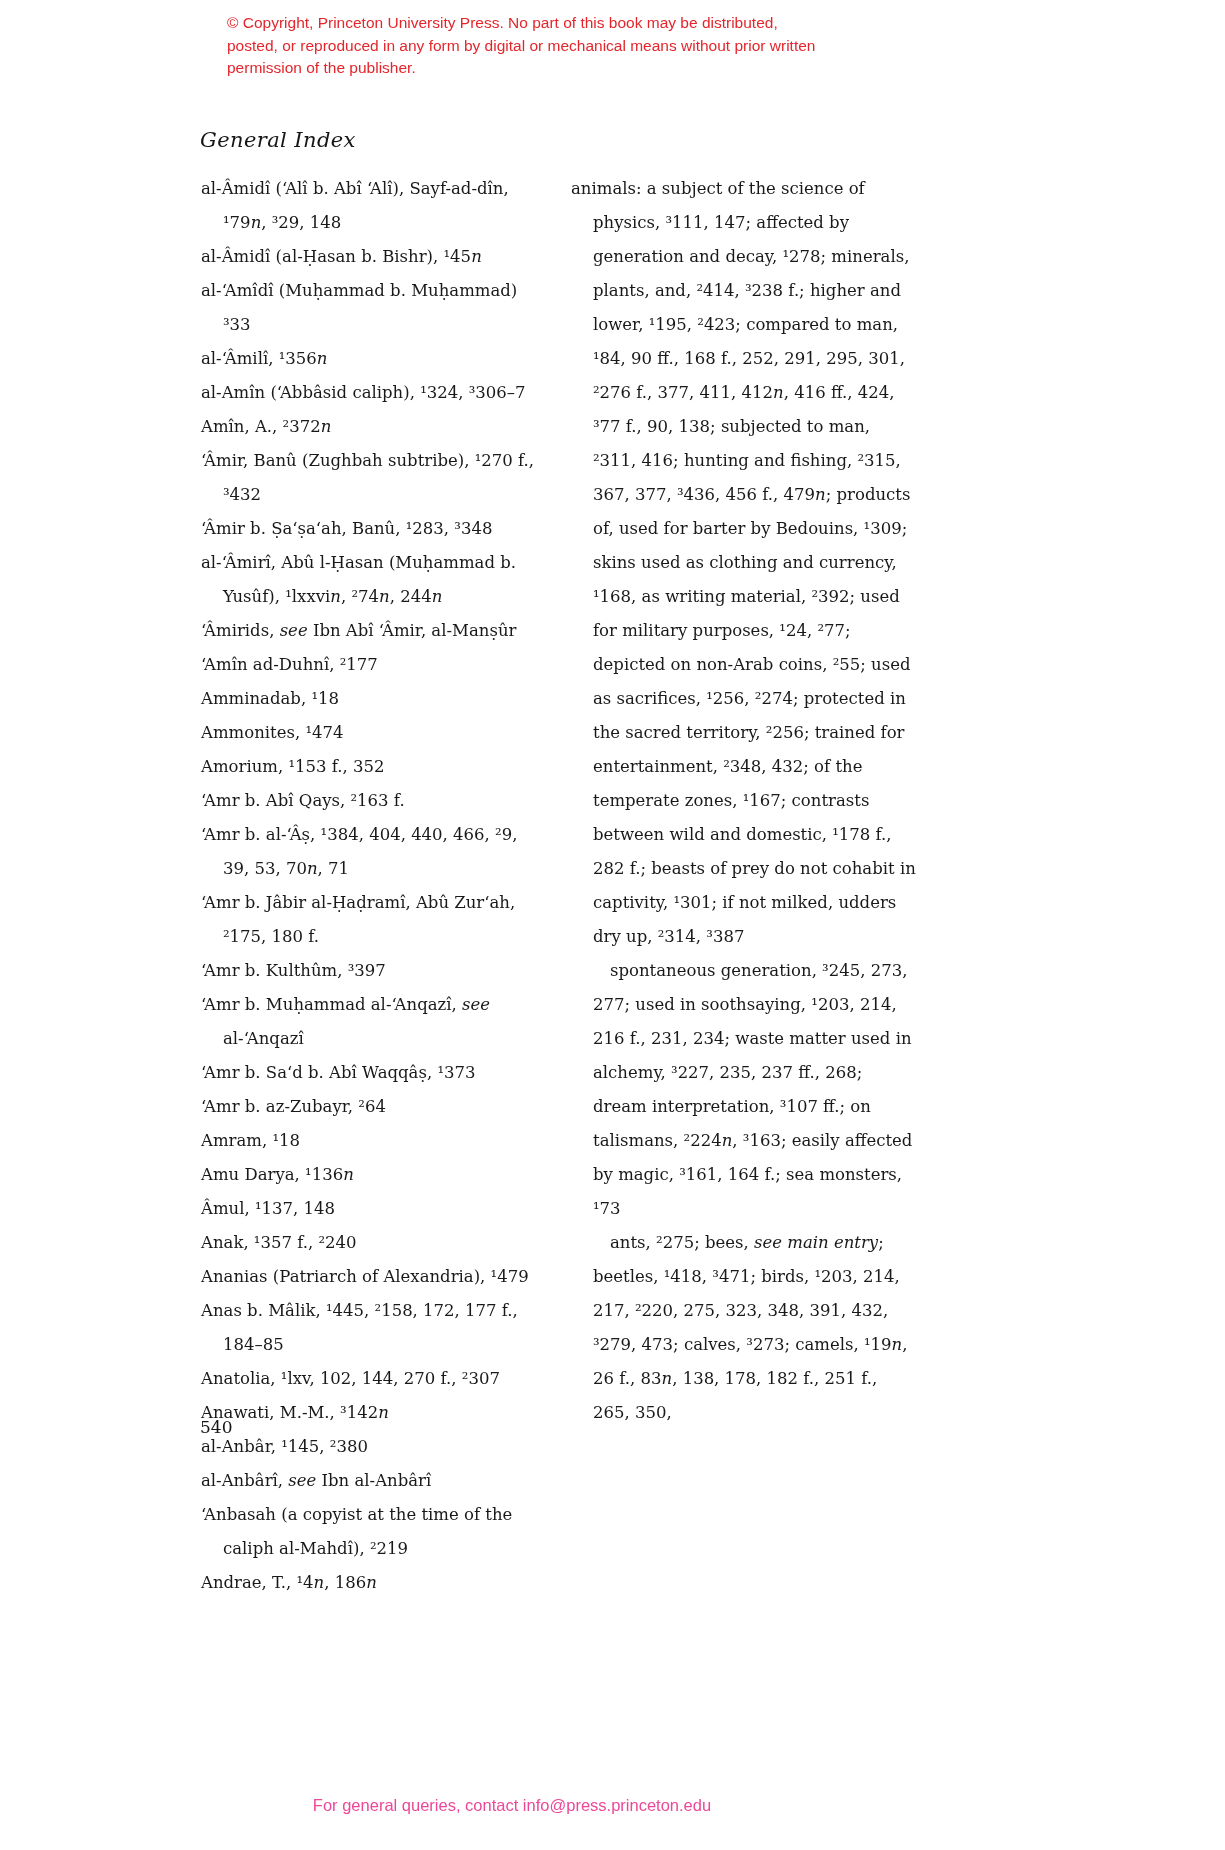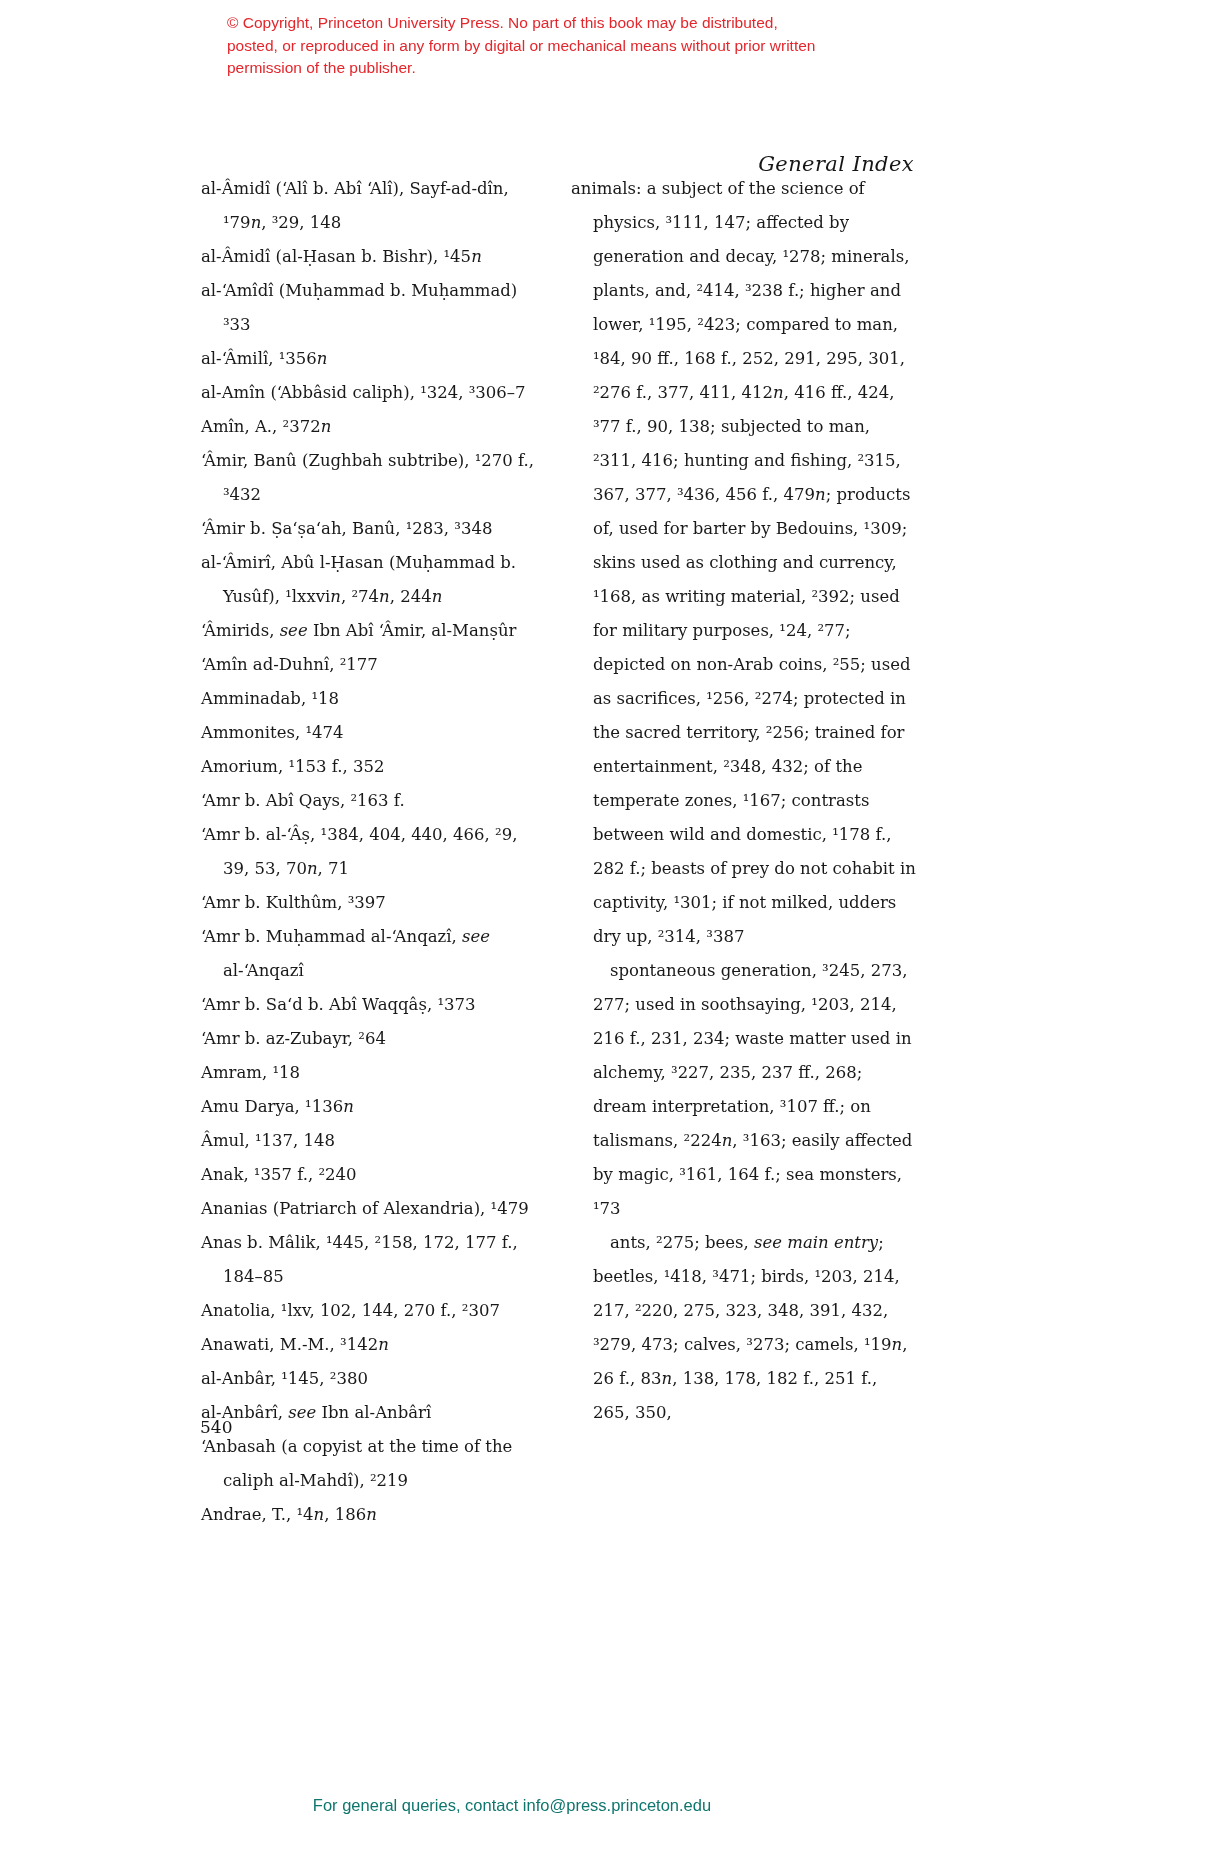--- a/index.html
+++ b/index.html
@@ -21,26 +21,25 @@
     font-family: "Liberation Sans", sans-serif;
     font-size: 15.5px;
     line-height: 22.5px;
     color: #e4262c;
   }
   .title {
     position: absolute;
     top: 128px;
     left: 200px;
     width: 714px;
-    text-align: right;
+    text-align: left;
     font-size: 21px;
     font-style: italic;
     letter-spacing: 0.4px;
     color: #161616;
-    margin-top: 24px;
   }
   .columns {
     position: absolute;
     top: 172px;
     left: 201px;
     width: 716px;
     display: flex;
     justify-content: space-between;
   }
   .column { width: 338px; }
@@ -63,21 +62,21 @@
     color: #161616;
   }
   .footer {
     position: absolute;
     top: 1796px;
     left: 155px;
     width: 714px;
     text-align: center;
     font-family: "Liberation Sans", sans-serif;
     font-size: 16.5px;
-    color: #0f766e;
+    color: #ec4899;
   }
 </style>
 </head>
 <body>
 
 <div class="page">
 
   <div class="notice">© Copyright, Princeton University Press. No part of this book may be distributed, posted, or reproduced in any form by digital or mechanical means without prior written permission of the publisher.</div>
 
   <div class="title">General Index</div>
@@ -93,20 +92,21 @@
         <div class="entry">‘Âmir, Banû (Zughbah subtribe), ¹270 f., ³432</div>
         <div class="entry">‘Âmir b. Ṣa‘ṣa‘ah, Banû, ¹283, ³348</div>
         <div class="entry">al-‘Âmirî, Abû l-Ḥasan (Muḥammad b. Yusûf), ¹lxxvi<em>n</em>, ²74<em>n</em>, 244<em>n</em></div>
         <div class="entry">‘Âmirids, <em>see</em> Ibn Abî ‘Âmir, al-Manṣûr</div>
         <div class="entry">‘Amîn ad-Duhnî, ²177</div>
         <div class="entry">Amminadab, ¹18</div>
         <div class="entry">Ammonites, ¹474</div>
         <div class="entry">Amorium, ¹153 f., 352</div>
         <div class="entry">‘Amr b. Abî Qays, ²163 f.</div>
         <div class="entry">‘Amr b. al-‘Âṣ, ¹384, 404, 440, 466, ²9, 39, 53, 70<em>n</em>, 71</div>
+        <div class="entry">‘Amr b. Jâbir al-Ḥaḍramî, Abû Zur‘ah, ²175, 180 f.</div>
         <div class="entry">‘Amr b. Kulthûm, ³397</div>
         <div class="entry">‘Amr b. Muḥammad al-‘Anqazî, <em>see</em> al-‘Anqazî</div>
         <div class="entry">‘Amr b. Sa‘d b. Abî Waqqâṣ, ¹373</div>
         <div class="entry">‘Amr b. az-Zubayr, ²64</div>
         <div class="entry">Amram, ¹18</div>
         <div class="entry">Amu Darya, ¹136<em>n</em></div>
         <div class="entry">Âmul, ¹137, 148</div>
         <div class="entry">Anak, ¹357 f., ²240</div>
         <div class="entry">Ananias (Patriarch of Alexandria), ¹479</div>
         <div class="entry">Anas b. Mâlik, ¹445, ²158, 172, 177 f., 184–85</div>

